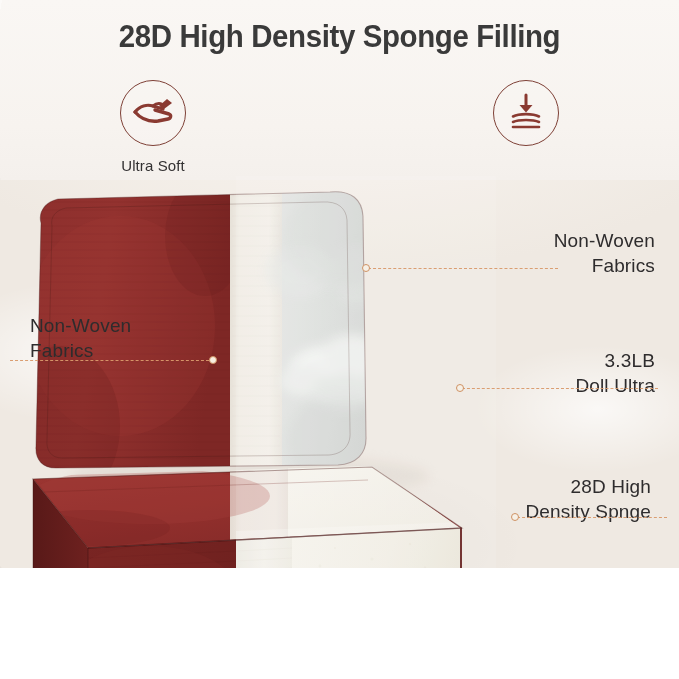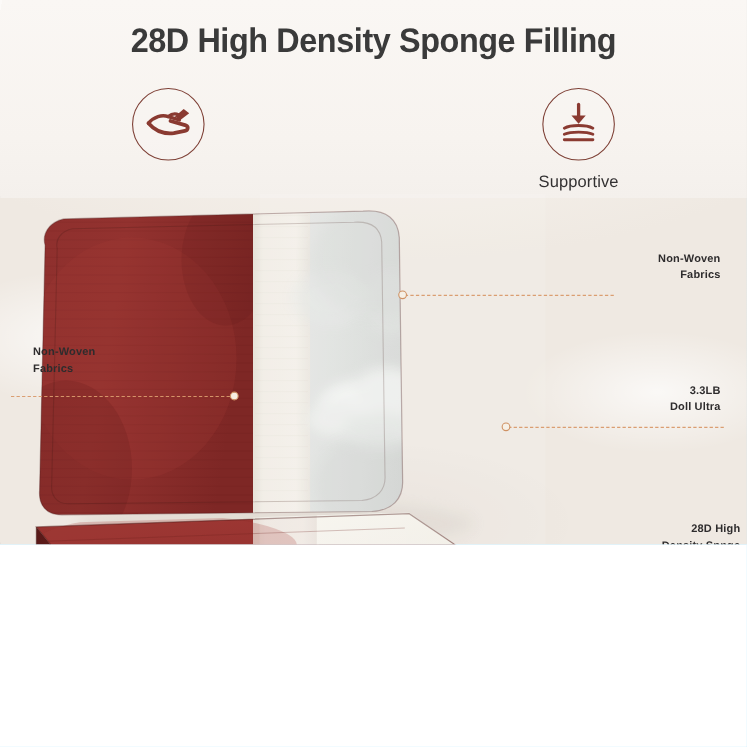--- a/index.html
+++ b/index.html
@@ -3,21 +3,21 @@
 <meta charset="utf-8">
 <style>
   html, body {
     margin: 0;
     padding: 0;
     background: #ffffff;
   }
   #page {
     position: relative;
     width: 679px;
-    height: 495px;
+    height: 568px;
     overflow: hidden;
     font-family: "Liberation Sans", sans-serif;
     background: #7dd3fc;
   }
 
   
   .bg-base {
     position: absolute;
     inset: 0;
     background:
@@ -110,27 +110,26 @@
     left: 0; top: 176px;
     width: 679px;
     height: 503px;
   }
 
   .product-svg { position: absolute; left: 0; top: 0; }
 
   
   .ann {
     position: absolute;
-    font-size: 10px;
-    line-height: 15px;
+    font-size: 19px;
+    line-height: 25px;
     color: #2e2c2d;
     font-family: "Liberation Sans Narrow", "Liberation Sans", sans-serif;
     letter-spacing: .15px;
     white-space: pre-line;
-    font-weight: bold;
   }
   .ann-left  { text-align: left; }
   .ann-right { text-align: right; }
 
   .leader {
     position: absolute;
     height: 0;
     border-top: 1.4px dashed #d99a6c;
     opacity: .95;
   }
@@ -162,35 +161,35 @@
       <div class="feature-circle">
         <span>
           <svg width="42" height="34" viewBox="0 0 42 34">
             <path d="M3 18 C8 12 15 10 21 12 L31 15" fill="none" stroke="#8a3a31" stroke-width="3.2" stroke-linecap="round"></path>
             <path d="M3 18 C9 25 17 28 26 27 L36 25 C39 24.4 39.6 21 37 20 L23 16" fill="none" stroke="#8a3a31" stroke-width="3.4" stroke-linecap="round" stroke-linejoin="round"></path>
             <path d="M27 12 L35 5 L40 9 L32 15 Z" fill="#8a3a31"></path>
             <path d="M21 12 C24 9.5 27.5 9 30.5 10.5" fill="none" stroke="#8a3a31" stroke-width="3" stroke-linecap="round"></path>
           </svg>
         </span>
       </div>
+      <div class="feature-label">Ultra Soft</div>
     </div>
 
     <div class="feature">
       <div class="feature-circle">
         <span>
           <svg width="40" height="40" viewBox="0 0 40 40">
             <line x1="20" y1="4" x2="20" y2="17" stroke="#8a3a31" stroke-width="3" stroke-linecap="round"></line>
             <path d="M13.5 14 L20 21.5 L26.5 14 Z" fill="#8a3a31"></path>
             <path d="M7 25.5 C13 22.3 27 22.3 33 25.5" fill="none" stroke="#8a3a31" stroke-width="2.6" stroke-linecap="round"></path>
             <path d="M7 31 C13 28.4 27 28.4 33 31" fill="none" stroke="#8a3a31" stroke-width="2.6" stroke-linecap="round"></path>
             <line x1="7" y1="36" x2="33" y2="36" stroke="#8a3a31" stroke-width="2.6" stroke-linecap="round"></line>
           </svg>
         </span>
       </div>
-      <div class="feature-label">Supportive</div>
     </div>
 
 
   </div>
 
   <div class="scene">
     <svg class="product-svg" width="679" height="503" viewBox="0 0 679 503">
       <defs>
 
         <linearGradient id="gRedFace" x1="0" y1="0" x2="1" y2="0.25">
@@ -461,18 +460,18 @@
   <div class="ann ann-right" style="right:24px; top:228px; width:160px;">Non-Woven
 Fabrics</div>
   <div class="leader" style="left:368px; top:268px; width:190px;"></div>
   <div class="dot" style="left:362px; top:264px;"></div>
 
   <div class="ann ann-right" style="right:24px; top:348px; width:160px;">3.3LB
 Doll  Ultra</div>
   <div class="leader" style="left:462px; top:388px; width:196px;"></div>
   <div class="dot" style="left:456px; top:384px;"></div>
 
-  <div class="ann ann-right" style="right:6px; top:474px; width:170px;">28D High
+  <div class="ann ann-right" style="right:28px; top:474px; width:170px;">28D High
 Density Spnge</div>
   <div class="leader" style="left:517px; top:517px; width:150px;"></div>
   <div class="dot" style="left:511px; top:513px;"></div>
 
 </div>
 
 </body></html>

